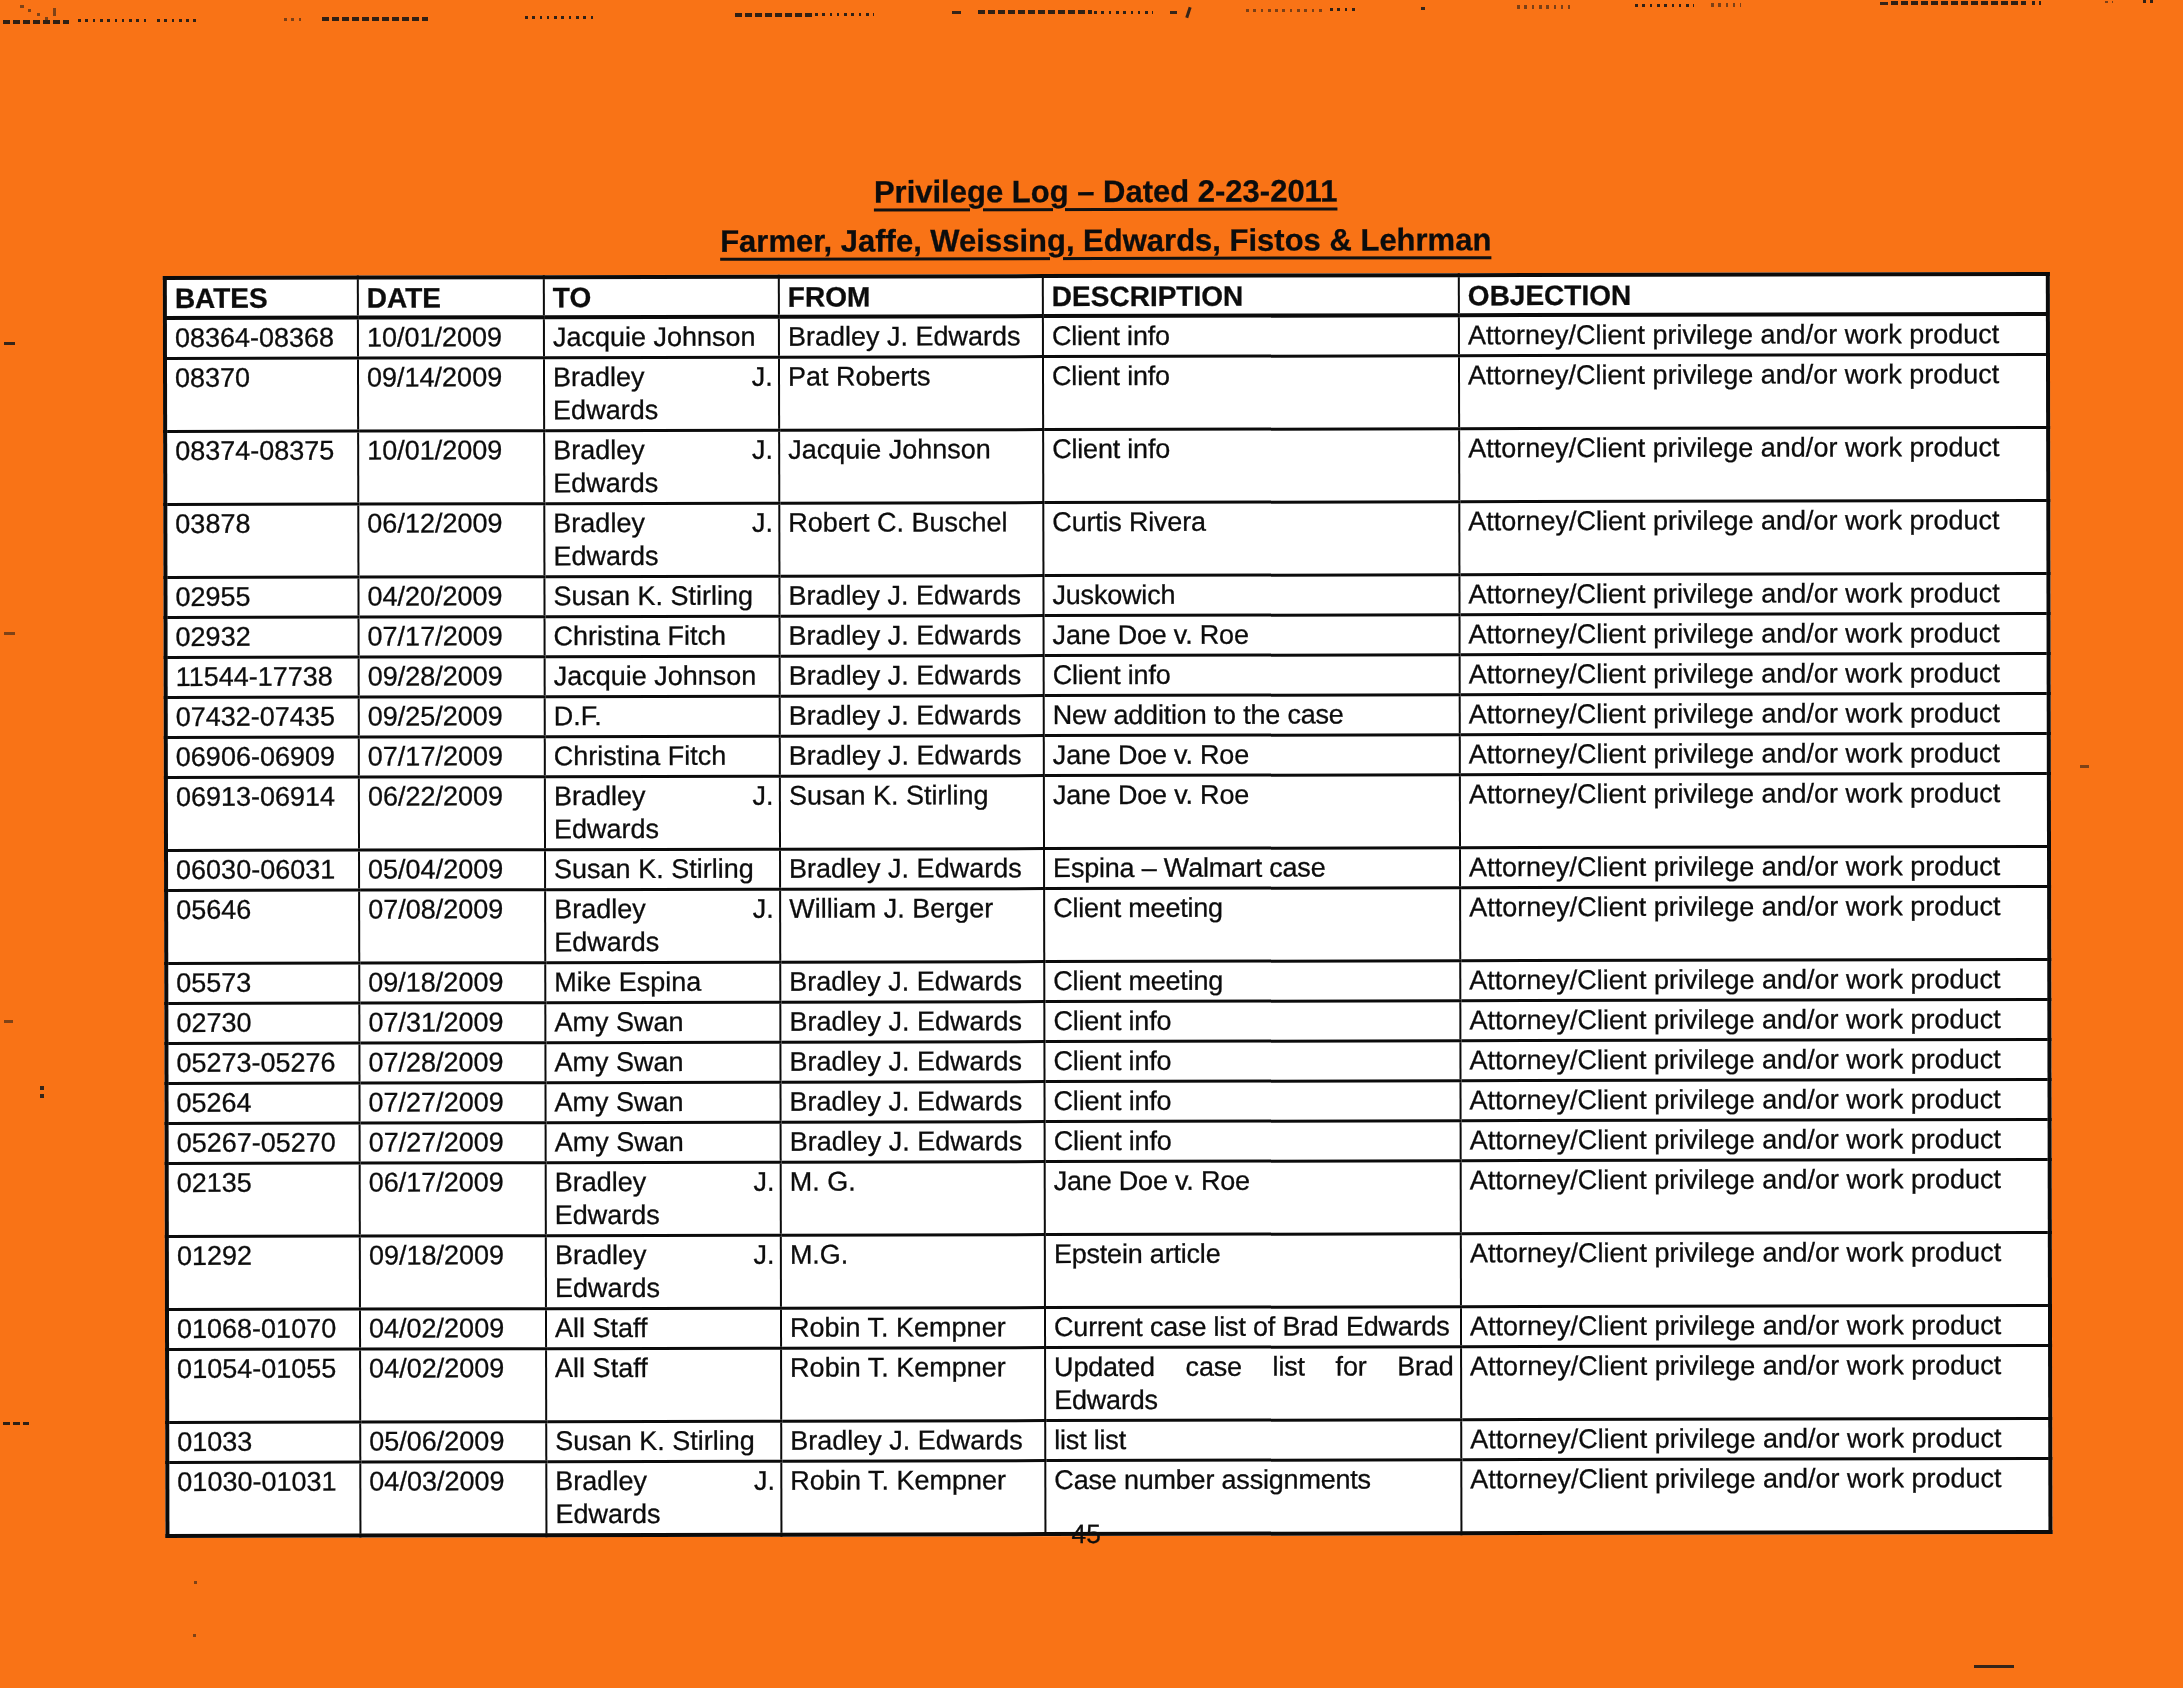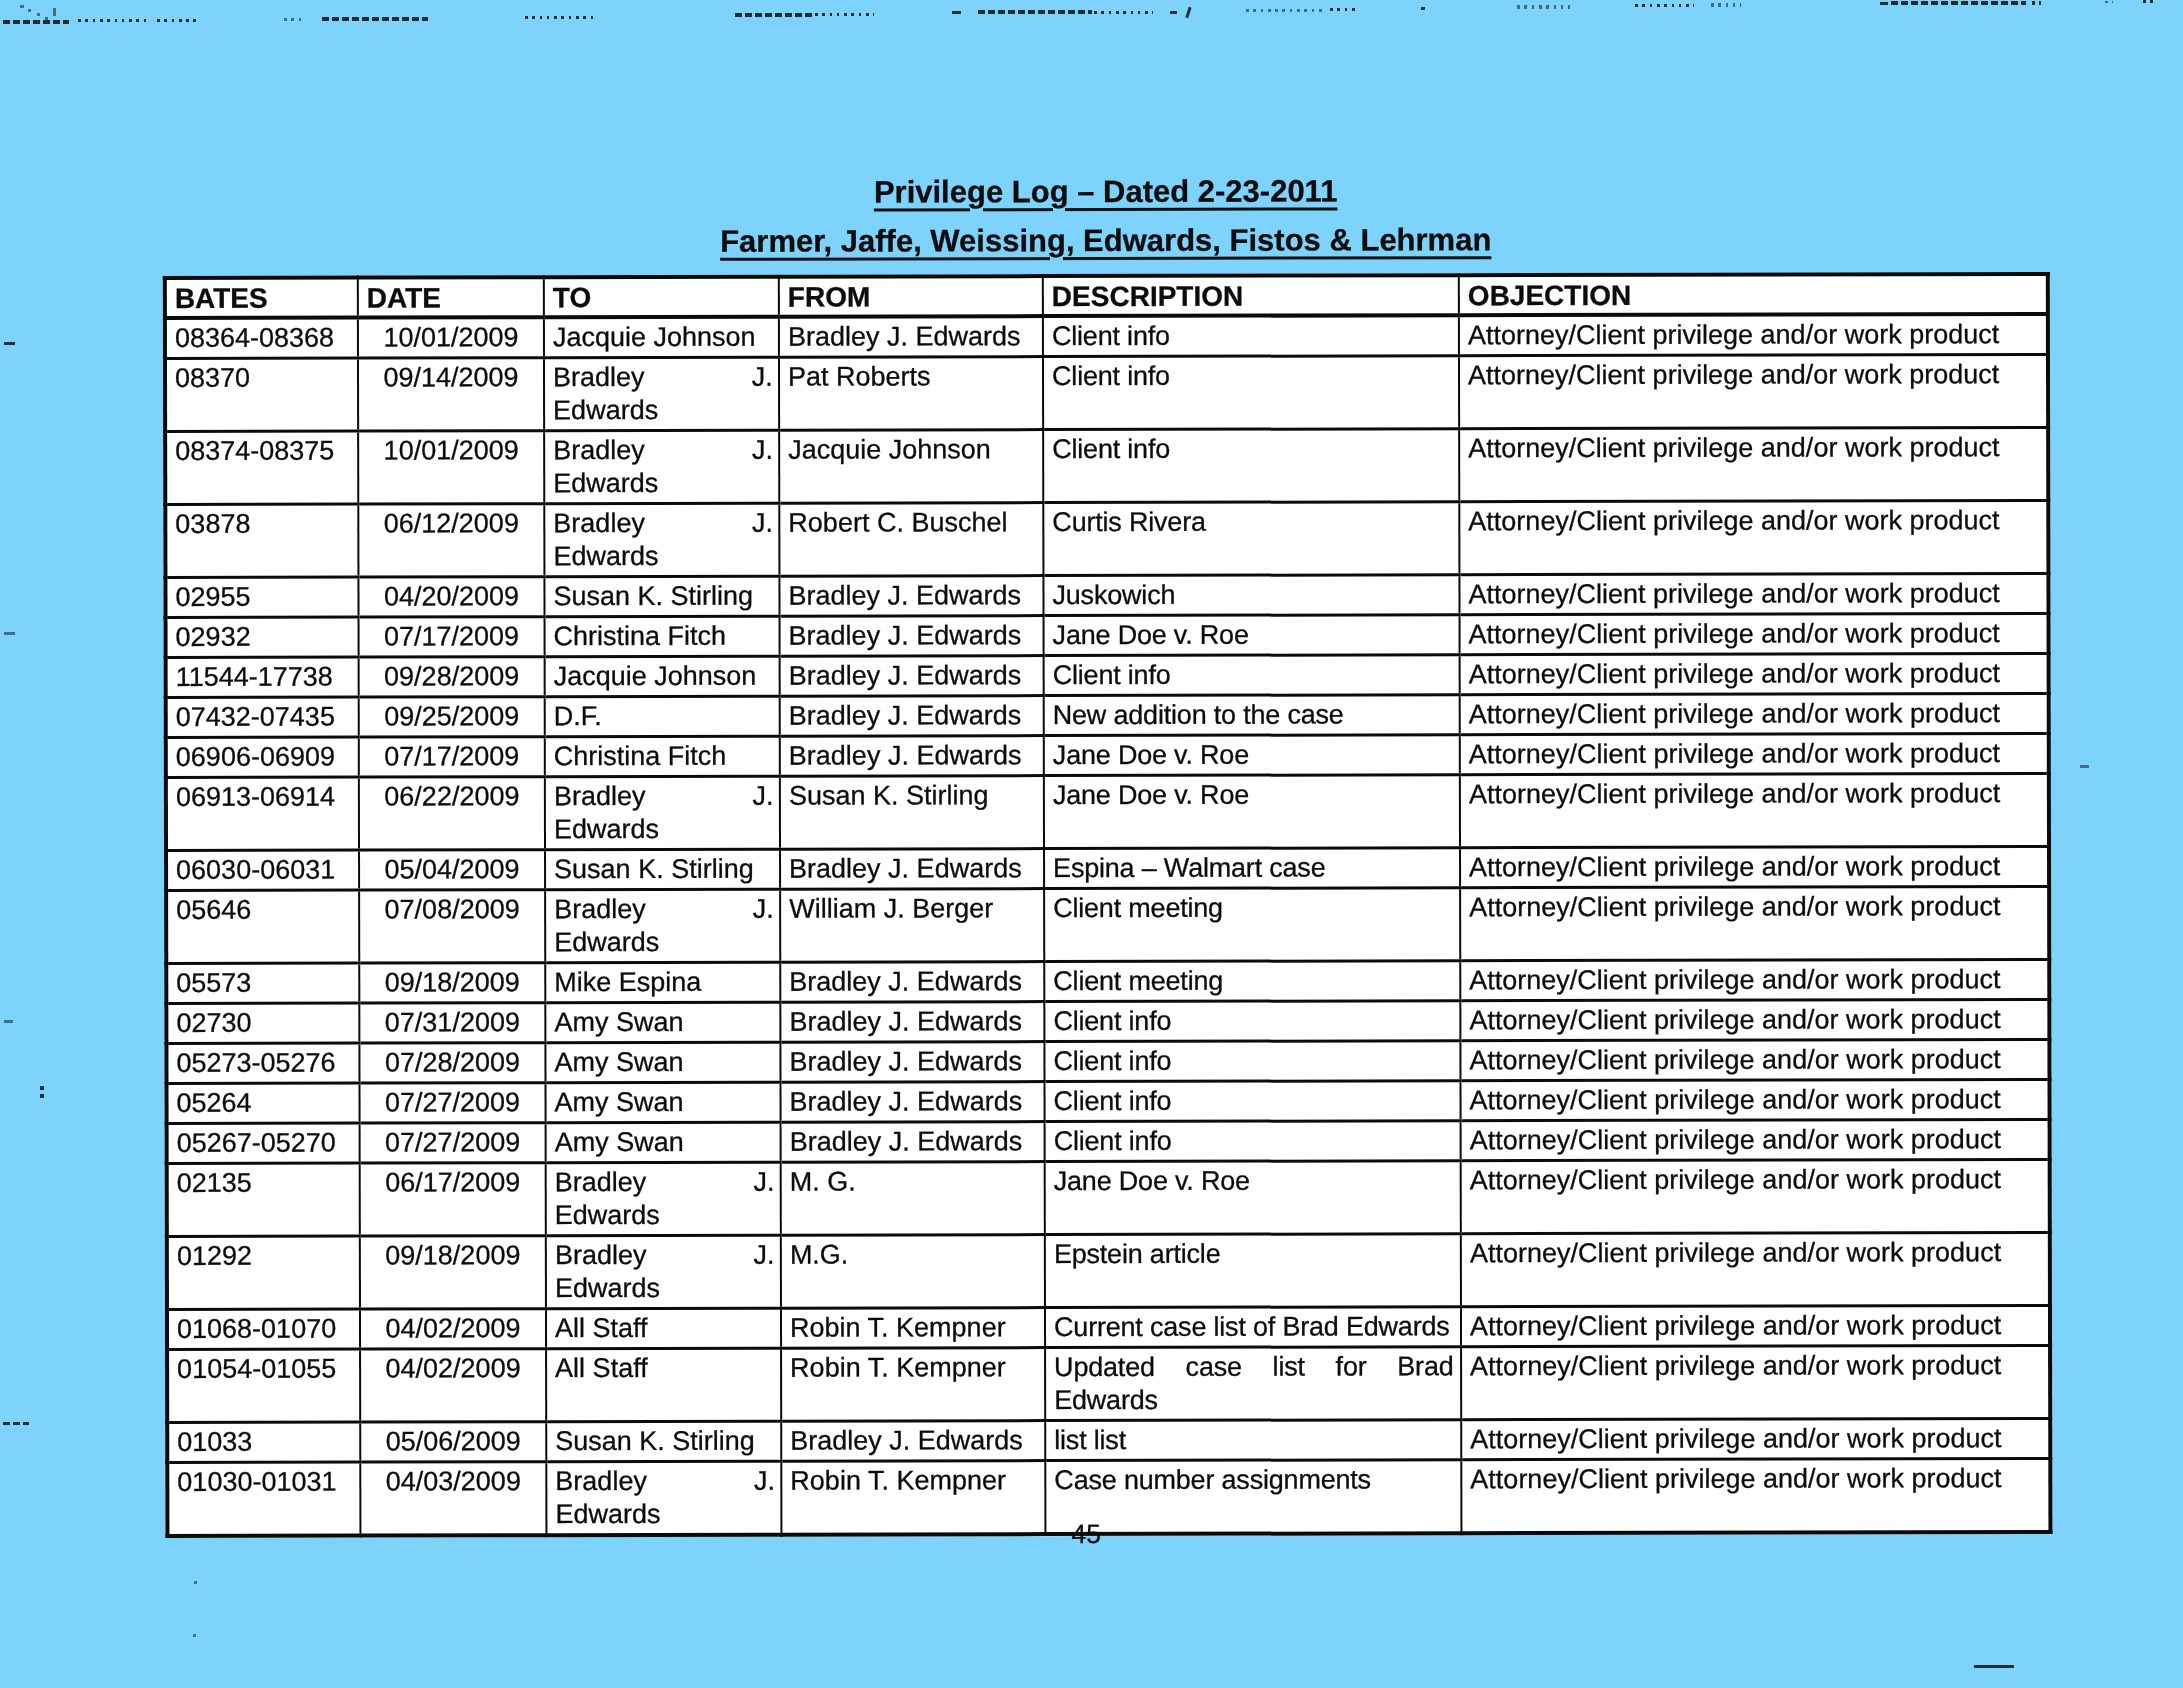--- a/index.html
+++ b/index.html
@@ -1,19 +1,19 @@
 <!DOCTYPE html>
 <html style="font-size:10.6px"><head>
 <meta charset="utf-8">
 <style>
   html,body{margin:0;padding:0;background:#ffffff;}
   .page{
     position:relative;
     width:2183px;height:1688px;
-    background:#7dd3fc;
+    background:#f97316;
     overflow:hidden;
     font-family:"Liberation Sans", sans-serif;
     color:#0c0c0c;
   }
   .sheet{
     position:absolute;inset:0;
     transform:rotate(-0.12deg);
     transform-origin:50% 50%;
     -webkit-text-stroke:0.3px #111;
   }
@@ -41,21 +41,21 @@
     padding:2.6px 8px 1.3px 8px;
     font-weight:bold;
   }
   table.log td{
     border-top-width:3.3px;border-bottom-width:3.3px;
     font-size:27px;line-height:33px;
     vertical-align:top;
     padding:2px 8px 2px 8px;
     font-weight:normal;
   }
-  table.log td.col1{white-space:nowrap;text-align:center;}
+  table.log td.col1{white-space:nowrap;}
   table.log td.col2{text-align:justify;padding-right:5.3px;}
   table.log td.col4{text-align:justify;letter-spacing:-0.2px;padding-right:6.6px;}
   .page-number{
     position:absolute;left:1070px;top:1519px;
     font-size:26.4px;font-weight:normal;
   }
   
   .art{position:absolute;opacity:.88;}
   .art-dense{background:repeating-linear-gradient(90deg,#151515 0 7.3px,transparent 7.3px 10px);}
   .art-dot{background:repeating-linear-gradient(90deg,#151515 0 2.6px,transparent 2.6px 7.3px);}

